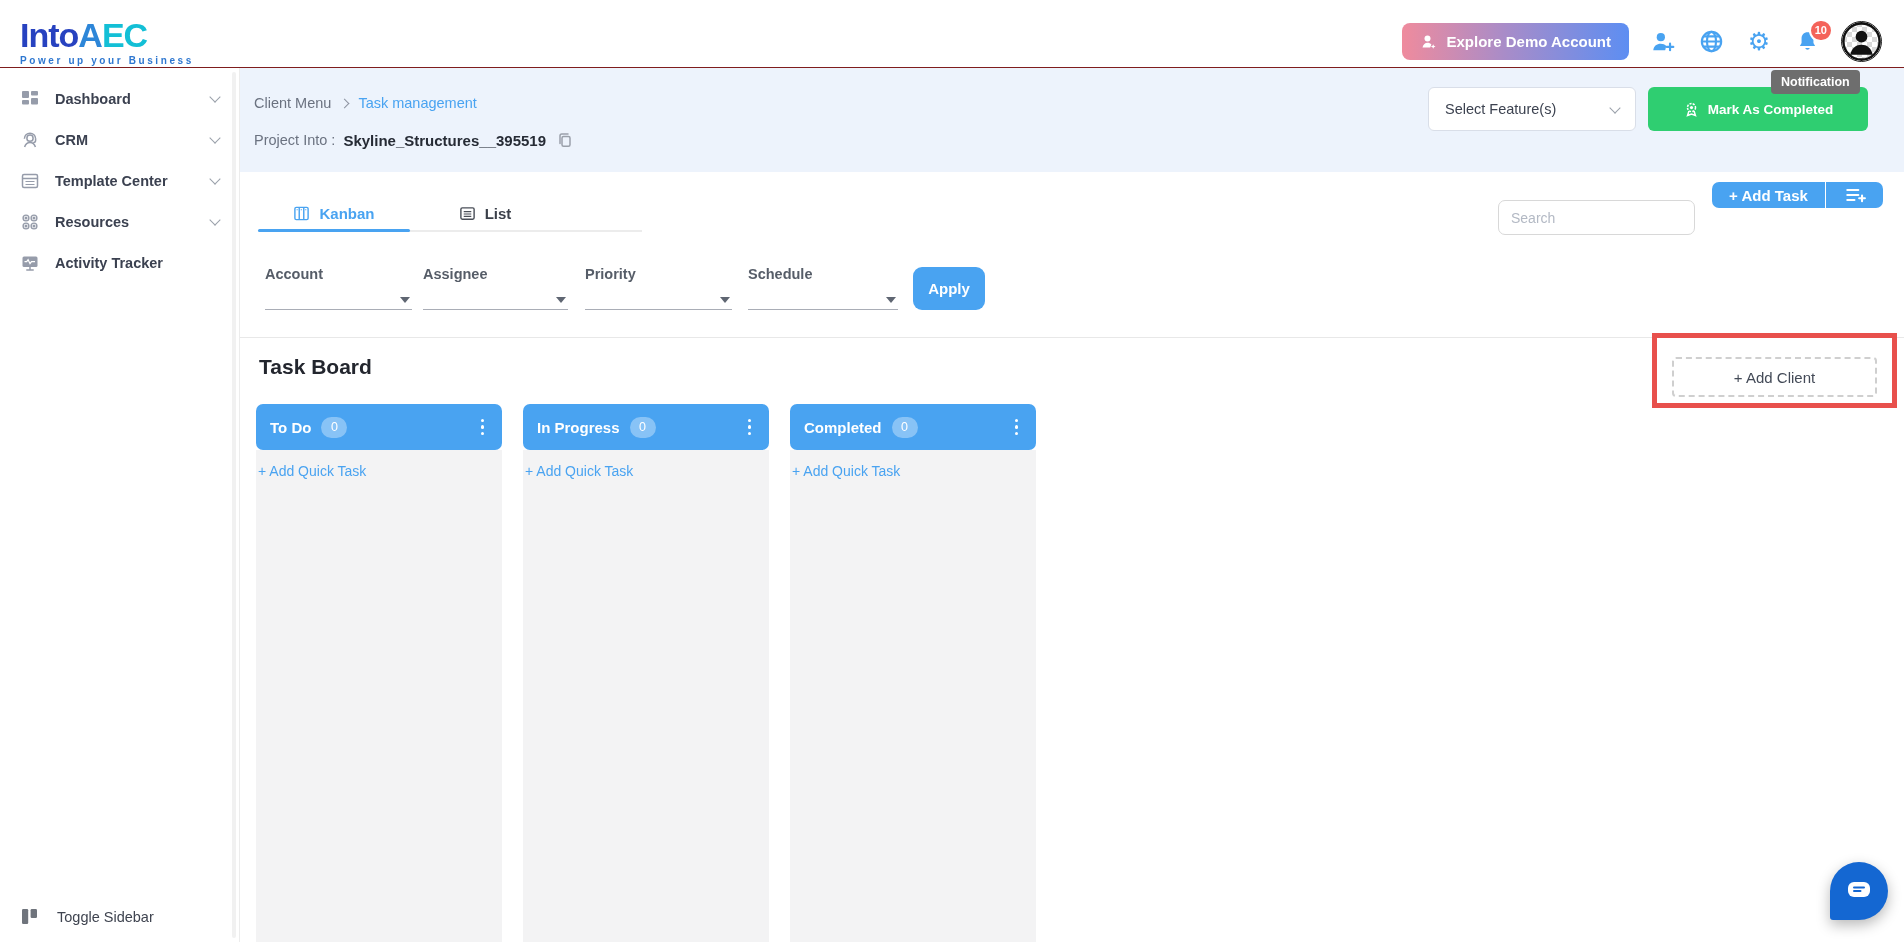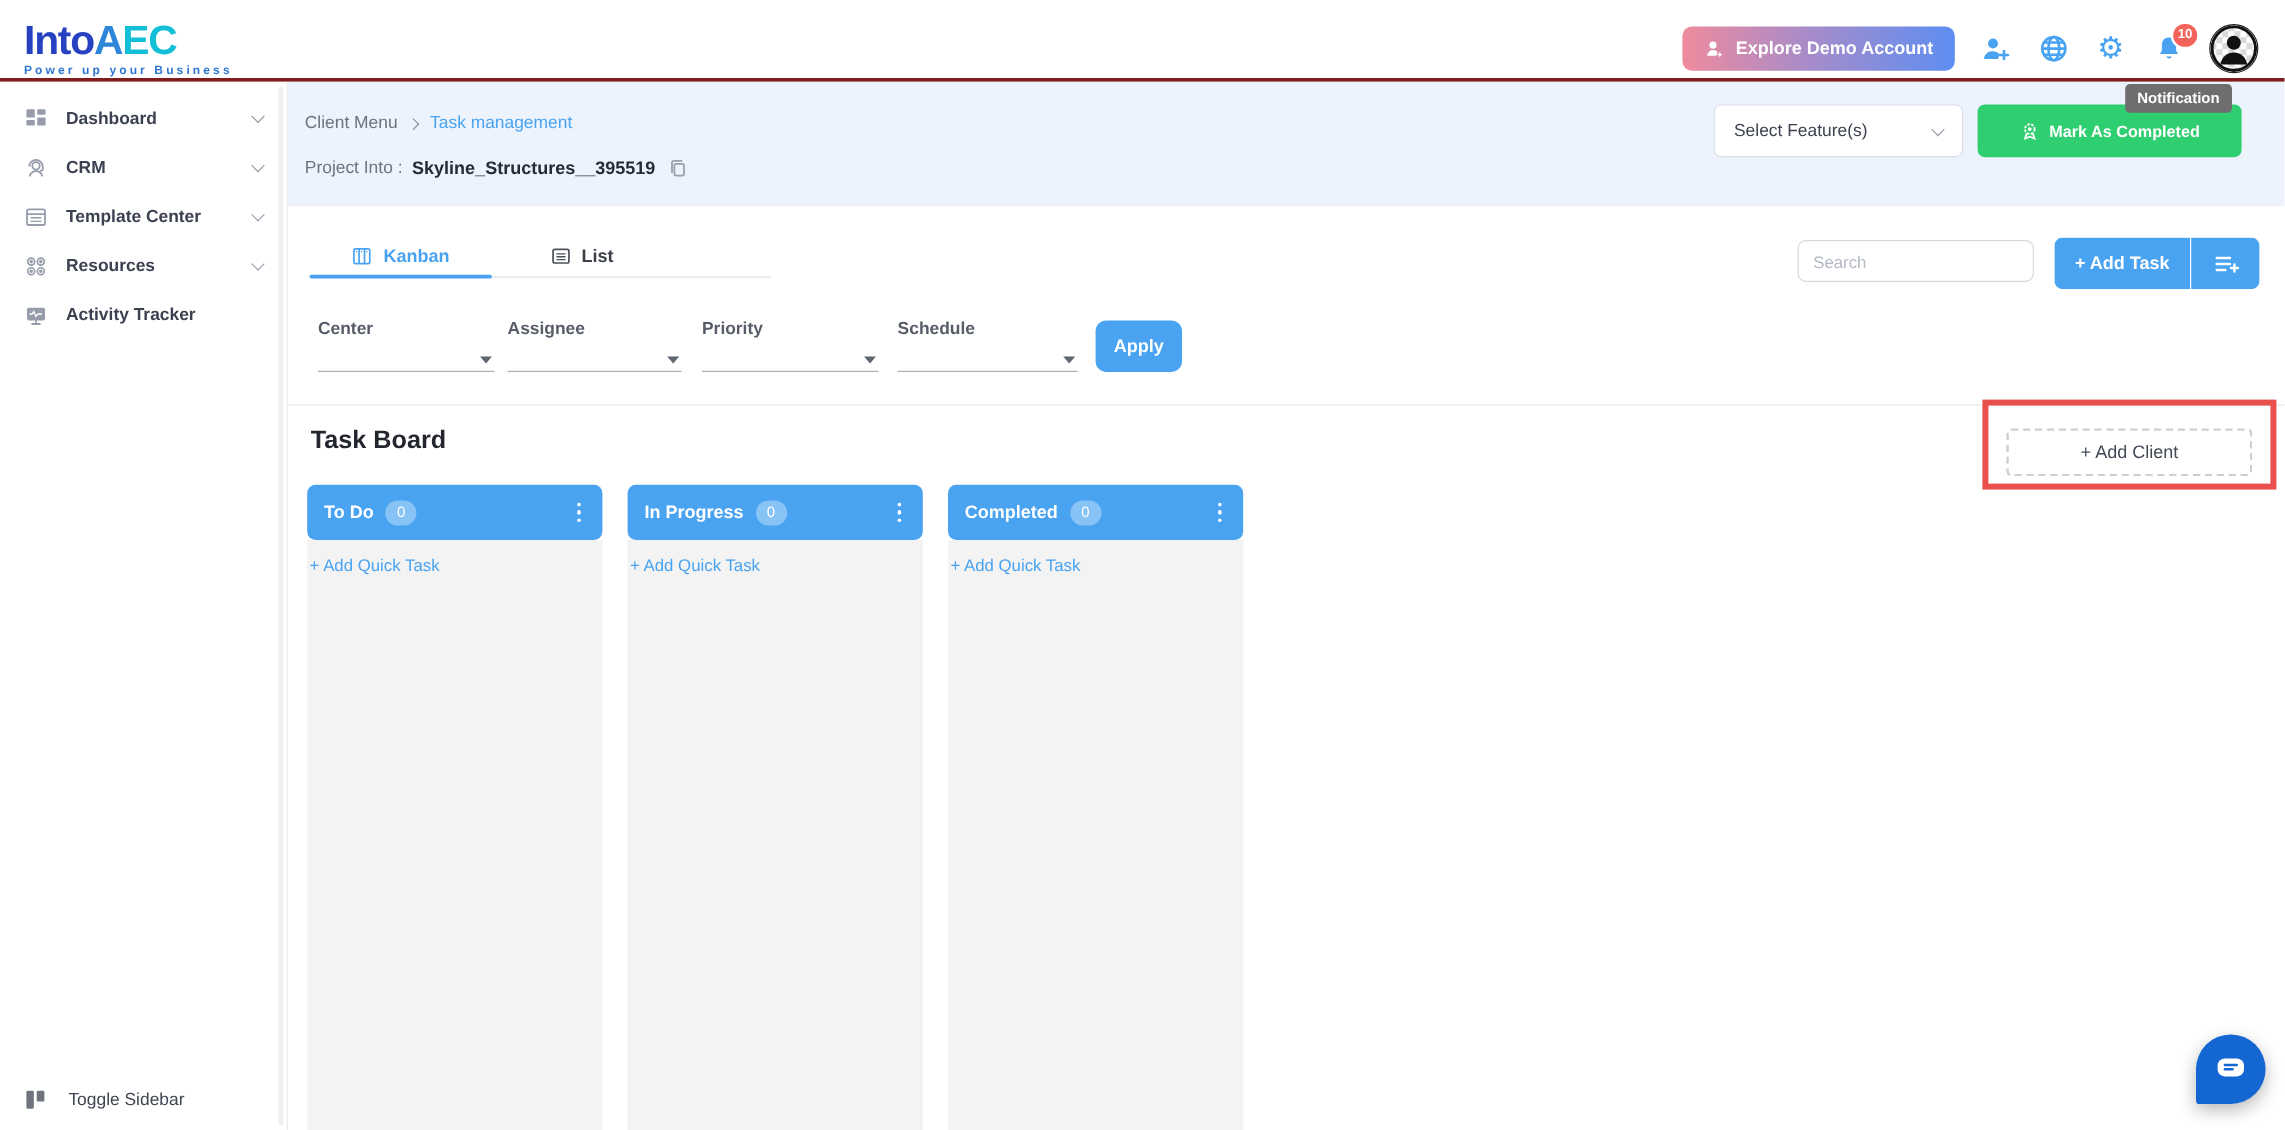--- a/index.html
+++ b/index.html
@@ -5,21 +5,21 @@
   * { margin:0; padding:0; box-sizing:border-box; }
   html,body { background:#fff; }
   .app {
     position:relative; width:1904px; height:942px; overflow:hidden;
     font-family:"Liberation Sans","DejaVu Sans",sans-serif; color:#3b4150; background:#fff;
   }
   
   .topbar {
     position:absolute; left:0; top:0; right:0; height:68px; background:#fff;
     display:flex; align-items:center; justify-content:space-between;
-    padding:16px 22px 0 20px; border-bottom:3px solid #7f1d1d; z-index:10;
+    padding:16px 22px 0 20px; border-bottom:1px solid #7f1d1d; z-index:10;
   }
   .logo { display:flex; flex-direction:column; line-height:1; cursor:pointer; }
   .logo-row { display:flex; align-items:flex-end; }
   .logo-prefix { font-size:34px; font-weight:bold; color:#2742c0; letter-spacing:-1px; }
   .logo-suffix { font-size:34px; font-weight:bold; color:#13bfd6; letter-spacing:-1px; }
   .logo-suffix::first-letter { color:#2d86d8; }
   .logo-tagline { font-size:10px; font-weight:bold; color:#2e77d0; letter-spacing:2.6px; margin-top:4px; }
   .top-right { display:flex; align-items:center; gap:20px; }
   .explore-btn {
     height:37px; padding:0 18px; border:none; border-radius:8px; cursor:pointer;
@@ -114,21 +114,21 @@
   .apply-btn { position:absolute; left:673px; top:199px; width:72px; height:43px;
     background:#49a3f1; color:#fff; border:none; border-radius:9px; font-size:15px; font-weight:bold;
     cursor:pointer; font-family:inherit; }
   
   .search-input {
     position:absolute; left:1258px; top:132px; width:197px; height:35px;
     border:1.5px solid #d8d8d8; border-radius:7px; padding:0 12px; font-size:14px;
     color:#3b4150; outline:none; font-family:inherit; background:#fff;
   }
   .search-input::placeholder { color:#b3b9c4; }
-  .addtask-group { position:absolute; left:1472px; top:130px; width:171px; height:43px;
+  .addtask-group { position:absolute; left:1472px; top:114px; width:171px; height:26px;
     display:flex; border-radius:7px; overflow:hidden; }
   .addtask-main { flex:1; background:#49a3f1; border:none; color:#fff; font-size:15px; font-weight:bold;
     cursor:pointer; font-family:inherit; }
   .addtask-sep { width:1px; background:rgba(255,255,255,0.75); }
   .addtask-menu { width:57px; background:#49a3f1; border:none; cursor:pointer;
     display:flex; align-items:center; justify-content:center; }
   .section-divider { position:absolute; left:0; right:0; top:269px; height:1px; background:#e8e8e8; }
   
   .board-title { position:absolute; left:19px; top:287px; font-size:21px; font-weight:bold; color:#23262e; }
   .addcol-highlight { position:absolute; left:1412px; top:265px; width:245px; height:75px;
@@ -357,21 +357,21 @@
           <svg width="17" height="17" viewBox="0 0 18 18" fill="none" stroke="#4a4f58" stroke-width="1.5">
               <rect x="2" y="3" width="14" height="12" rx="1.5"></rect>
               <path d="M5 7h8M5 9.5h8M5 12h8" stroke-width="1.2"></path>
             </svg>
         </span>
         <span>List</span>
       </div>
     </div>
 
     <div class="fgroup f-status">
-      <div class="flabel">Center</div>
+      <div class="flabel">Account</div>
       <div class="funder"></div>
       <span class="caret"></span>
     </div>
     <div class="fgroup f-assignee">
       <div class="flabel">Assignee</div>
       <div class="funder"></div>
       <span class="caret"></span>
     </div>
     <div class="fgroup f-priority">
       <div class="flabel">Priority</div>

